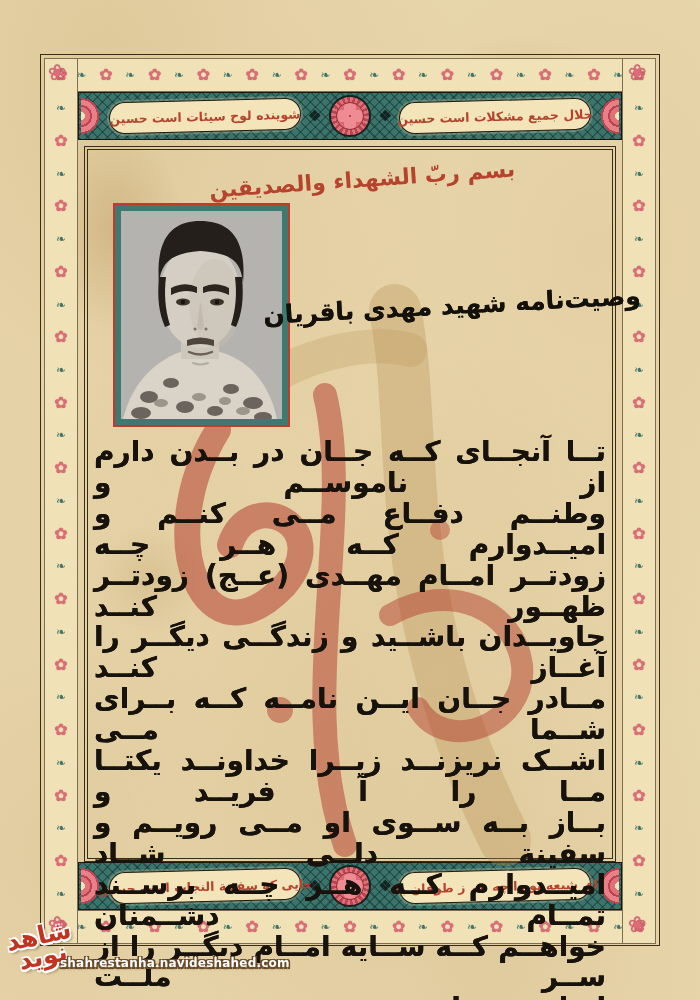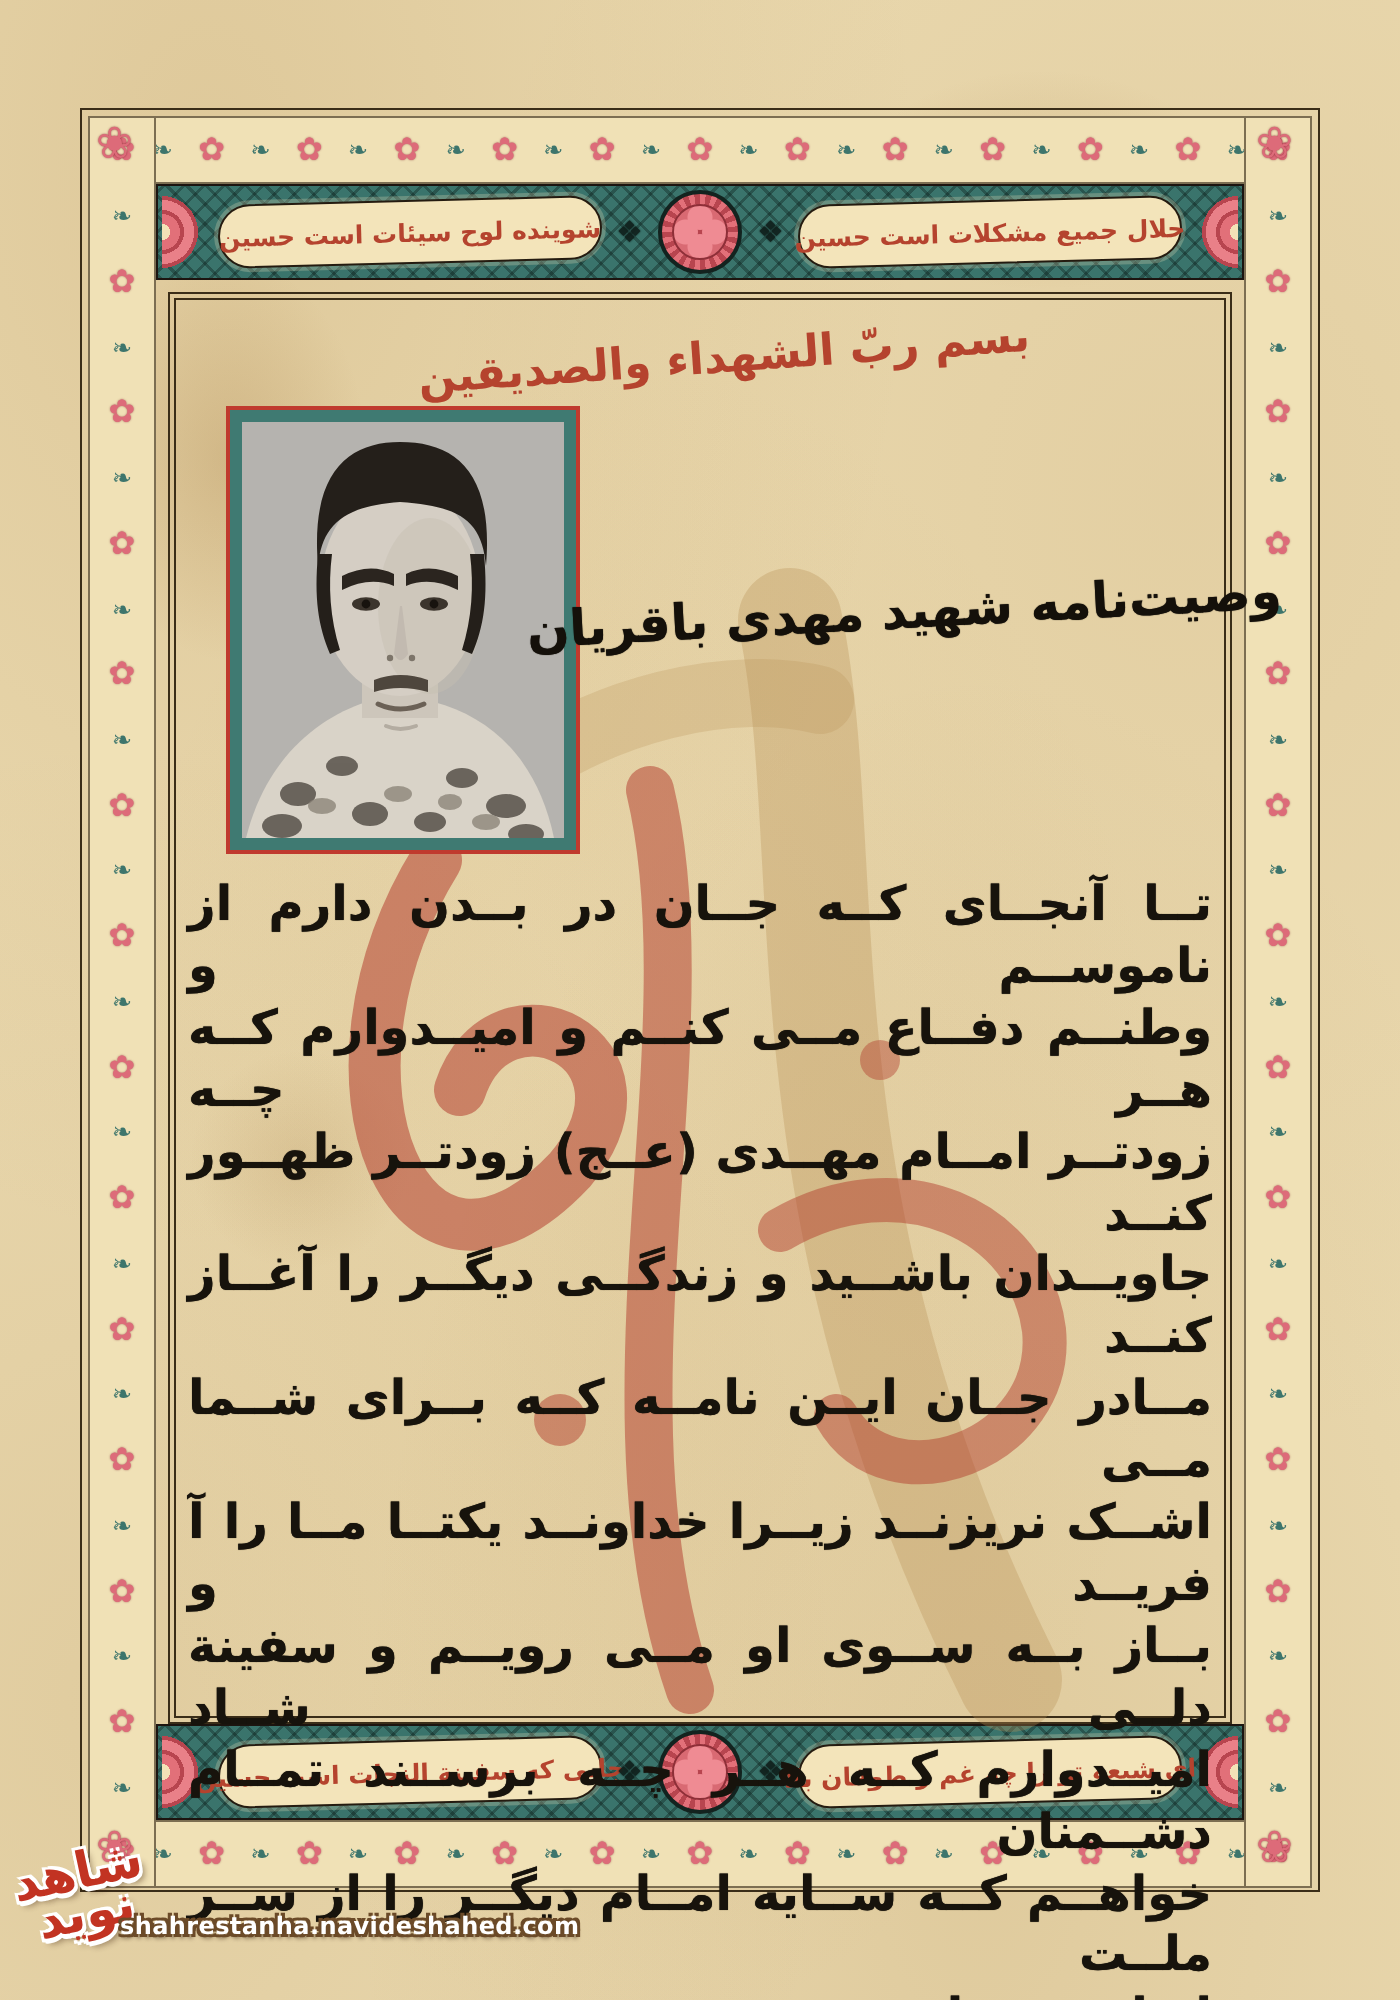--- a/index.html
+++ b/index.html
@@ -95,21 +95,21 @@
     border:2px solid #c03a2e; background:#3f7a72; padding:6px; }
   .photo-inner { width:100%; height:100%; background:#b5b3af; overflow:hidden; }
   .photo-inner svg { display:block; }
 
   .title { position:absolute; left:296px; top:256px; width:312px; height:98px; z-index:2;
     display:flex; align-items:center; justify-content:center;
     color:#14100a; font-size:25px; font-weight:bold; direction:rtl; white-space:nowrap;
     transform:rotate(-3deg); text-shadow:0 0 .5px #14100a; }
 
   .body-text { position:absolute; left:94px; top:437px; width:512px; height:414px; z-index:2;
-    direction:rtl; color:#17130c; font-weight:bold; font-size:24px; }
+    direction:rtl; color:#17130c; font-weight:bold; font-size:28px; }
   .body-line { line-height:30.9px; text-align:justify; text-align-last:justify;
     white-space:normal; text-shadow:0 0 .4px #17130c; }
   .body-line:last-child { text-align-last:right; }
 
   
   .logo { position:absolute; left:8px; top:926px; z-index:4; transform:rotate(-12deg);
     display:flex; flex-direction:column; align-items:center; line-height:.82; }
   .logo span { color:#c23322; font-weight:bold; font-size:25px;
     text-shadow:-1.5px -1.5px 0 #fff, 1.5px -1.5px 0 #fff, -1.5px 1.5px 0 #fff,
       1.5px 1.5px 0 #fff, 0 2.5px 0 #fff, 2px 3px 3px rgba(60,30,10,.45); }

